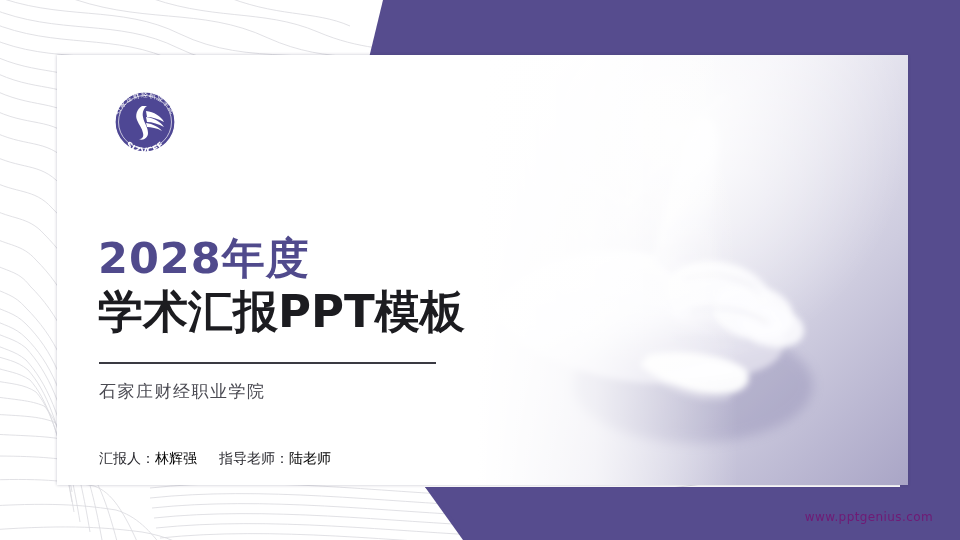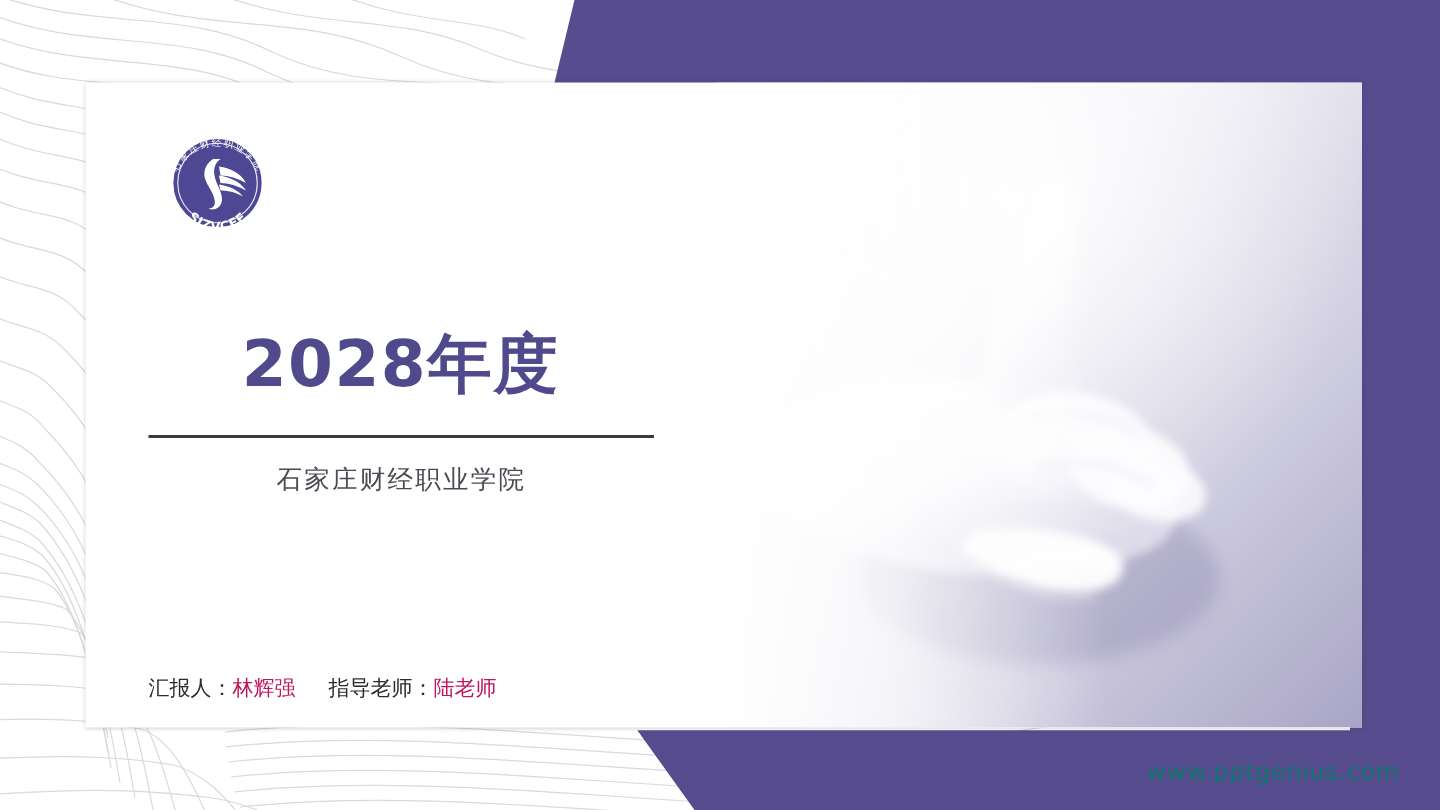--- a/index.html
+++ b/index.html
@@ -68,23 +68,22 @@
     width: 86px;
     height: 86px;
     z-index: 4;
   }
   .logo svg { display:block; width:86px; height:86px; }
 
   
   .text-block {
     position: absolute;
     left: 41px;
-    top: 165px;
+    top: 180px;
     z-index: 4;
-    text-align: center;
   }
   .year {
     font-size: 43px;
     font-weight: bold;
     color: #504a8c;
     letter-spacing: 1px;
     line-height: 1.08;
     margin: 0;
     white-space: nowrap;
   }
@@ -114,31 +113,31 @@
   .credits {
     position: absolute;
     left: 42px;
     top: 395px;
     z-index: 4;
     font-size: 14px;
     color: #2a2a30;
     white-space: nowrap;
   }
   .credits .lbl { font-weight: normal; }
-  .credits .val { font-weight: normal; color: #be185d; }
+  .credits .val { font-weight: normal; color: #000000; }
   .credits .gap { display: inline-block; width: 22px; }
 
   
   .footer-url {
     position: absolute;
     right: 27px;
     bottom: 16px;
     z-index: 5;
-    color: #0f766e;
-    font-size: 16px;
+    color: #701a75;
+    font-size: 12px;
     letter-spacing: 0.4px;
   }
 </style>
 </head>
 <body>
 
 <div class="slide">
 
   <div class="wave-bg">
     <svg viewBox="0 0 960 540" xmlns="http://www.w3.org/2000/svg">
@@ -313,20 +312,21 @@
         </text>
 
         <text font-size="8.6" fill="#ffffff" font-weight="bold" font-family="'DejaVu Sans','Liberation Sans',sans-serif" letter-spacing="0.6">
           <textPath href="#arcBottom" startOffset="50%" text-anchor="middle">SJZVCFE</textPath>
         </text>
       </svg>
     </div>
 
     <div class="text-block">
       <div class="year">2028年度</div>
+      <div class="headline">学术汇报PPT模板</div>
       <div class="rule"></div>
       <div class="org">石家庄财经职业学院</div>
     </div>
 
     <div class="credits">
       <span class="lbl">汇报人：</span><span class="val">林辉强</span><span class="gap"></span><span class="lbl">指导老师：</span><span class="val">陆老师</span>
     </div>
 
   </div>
 

